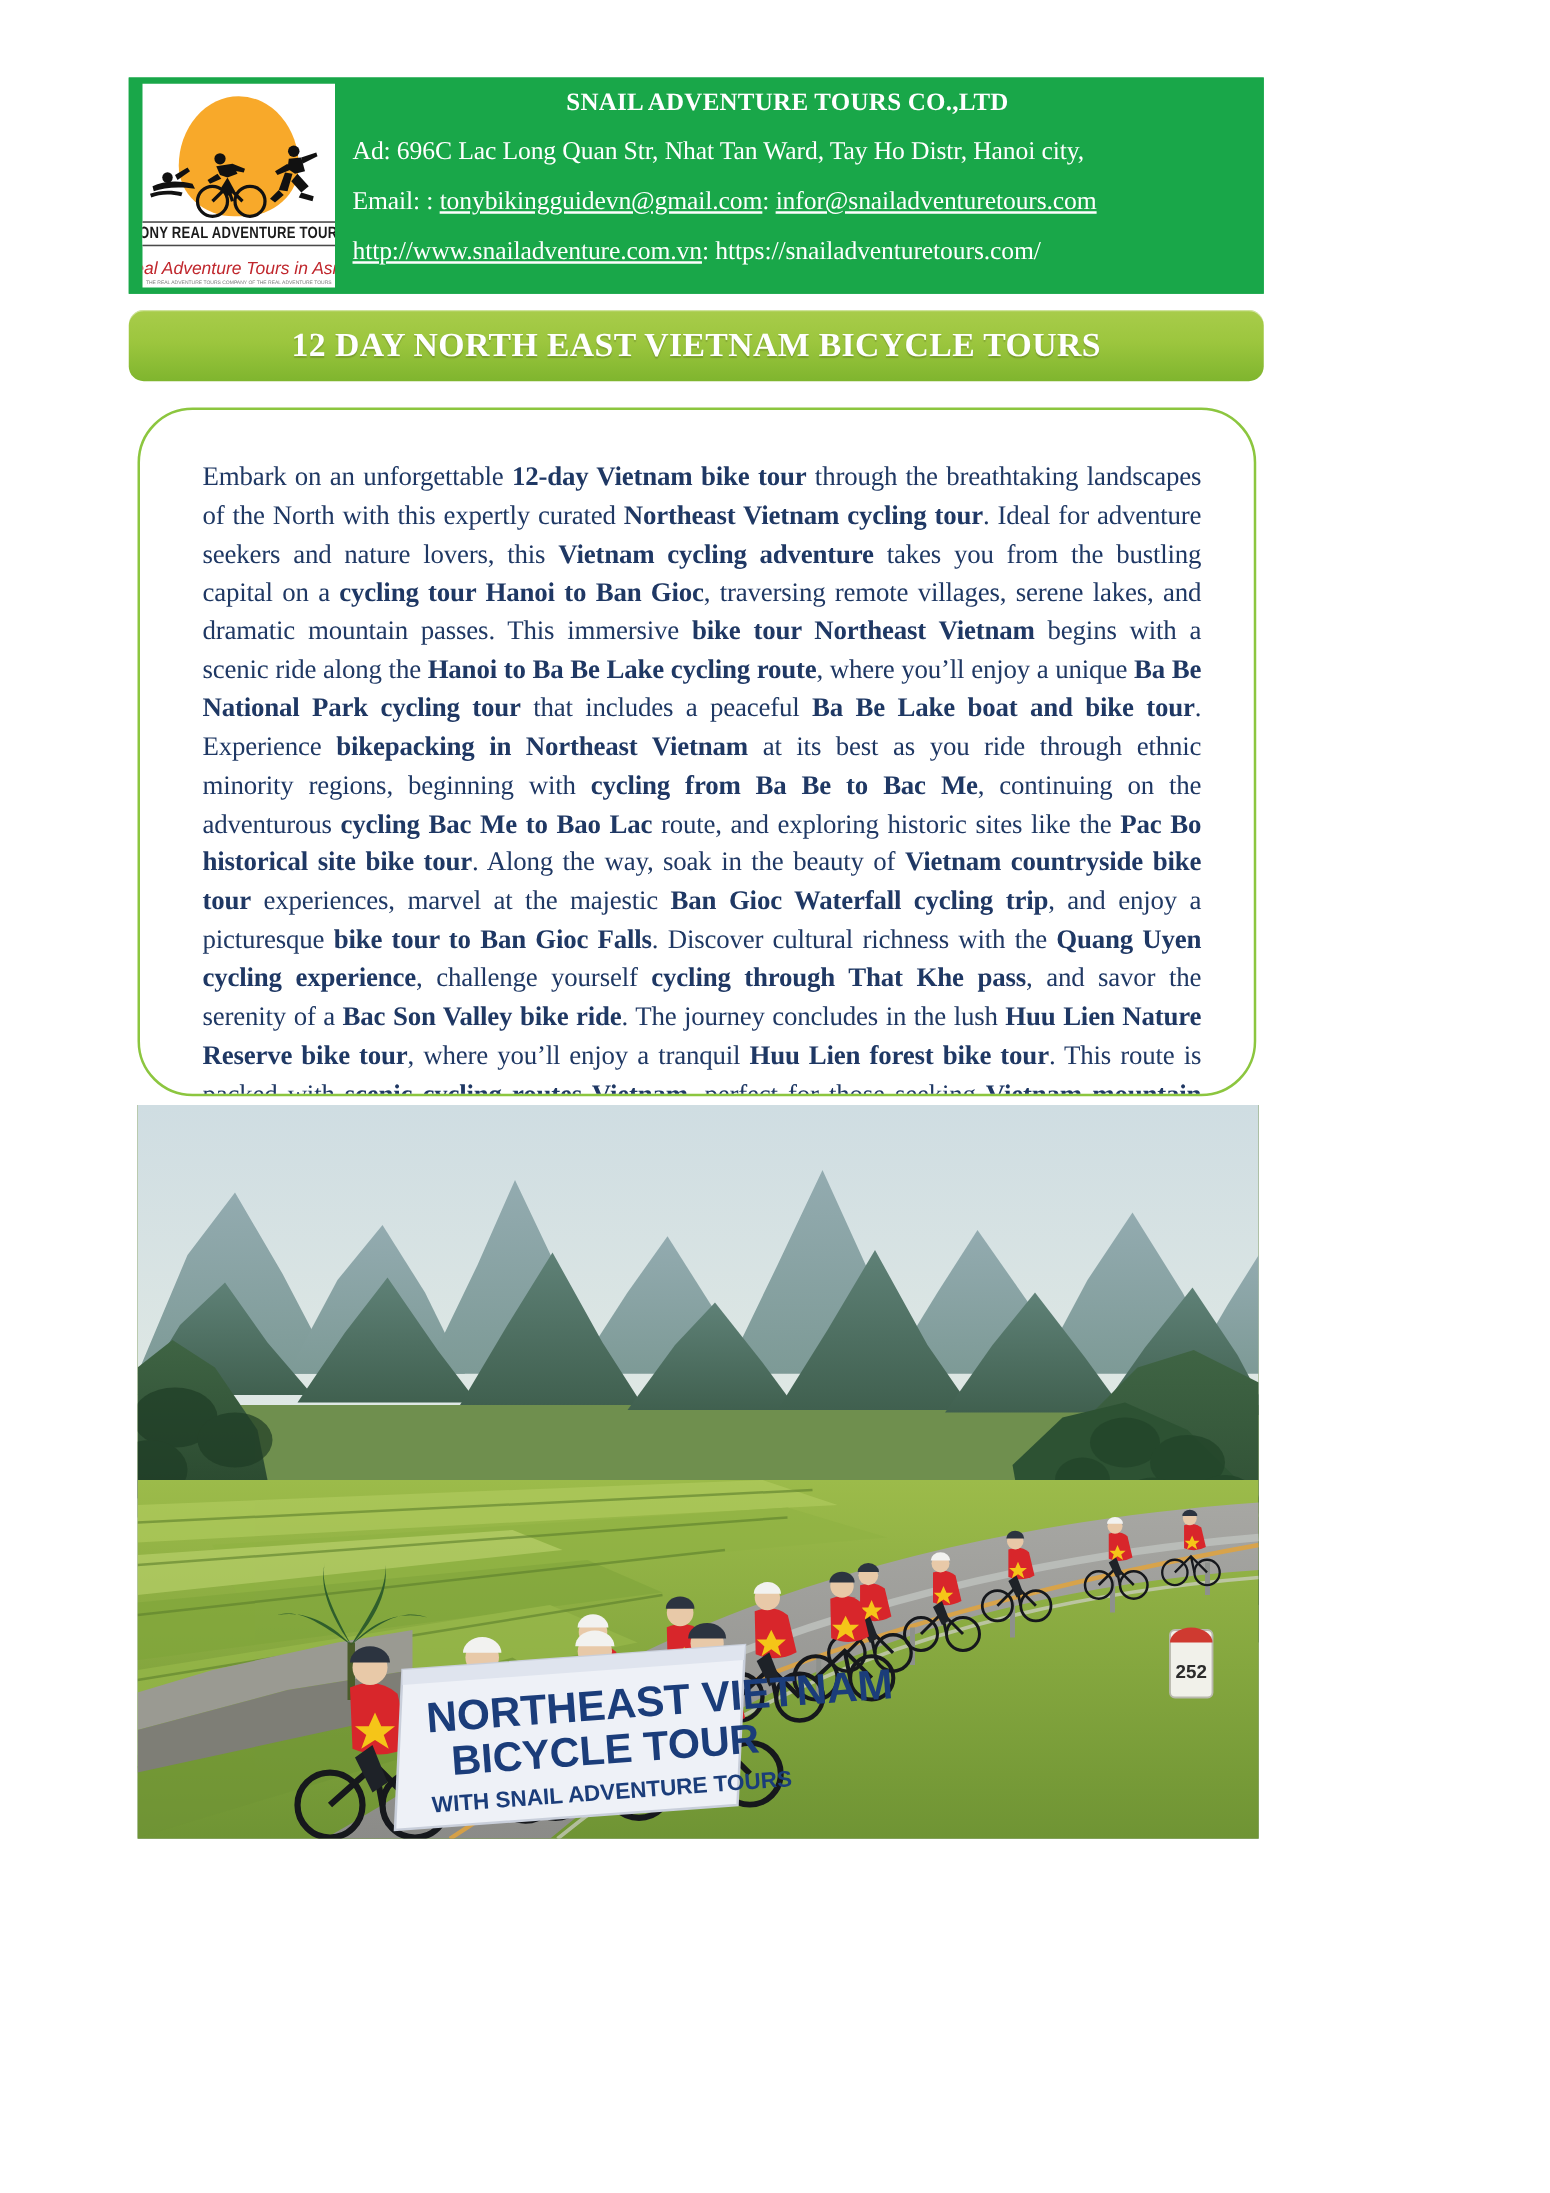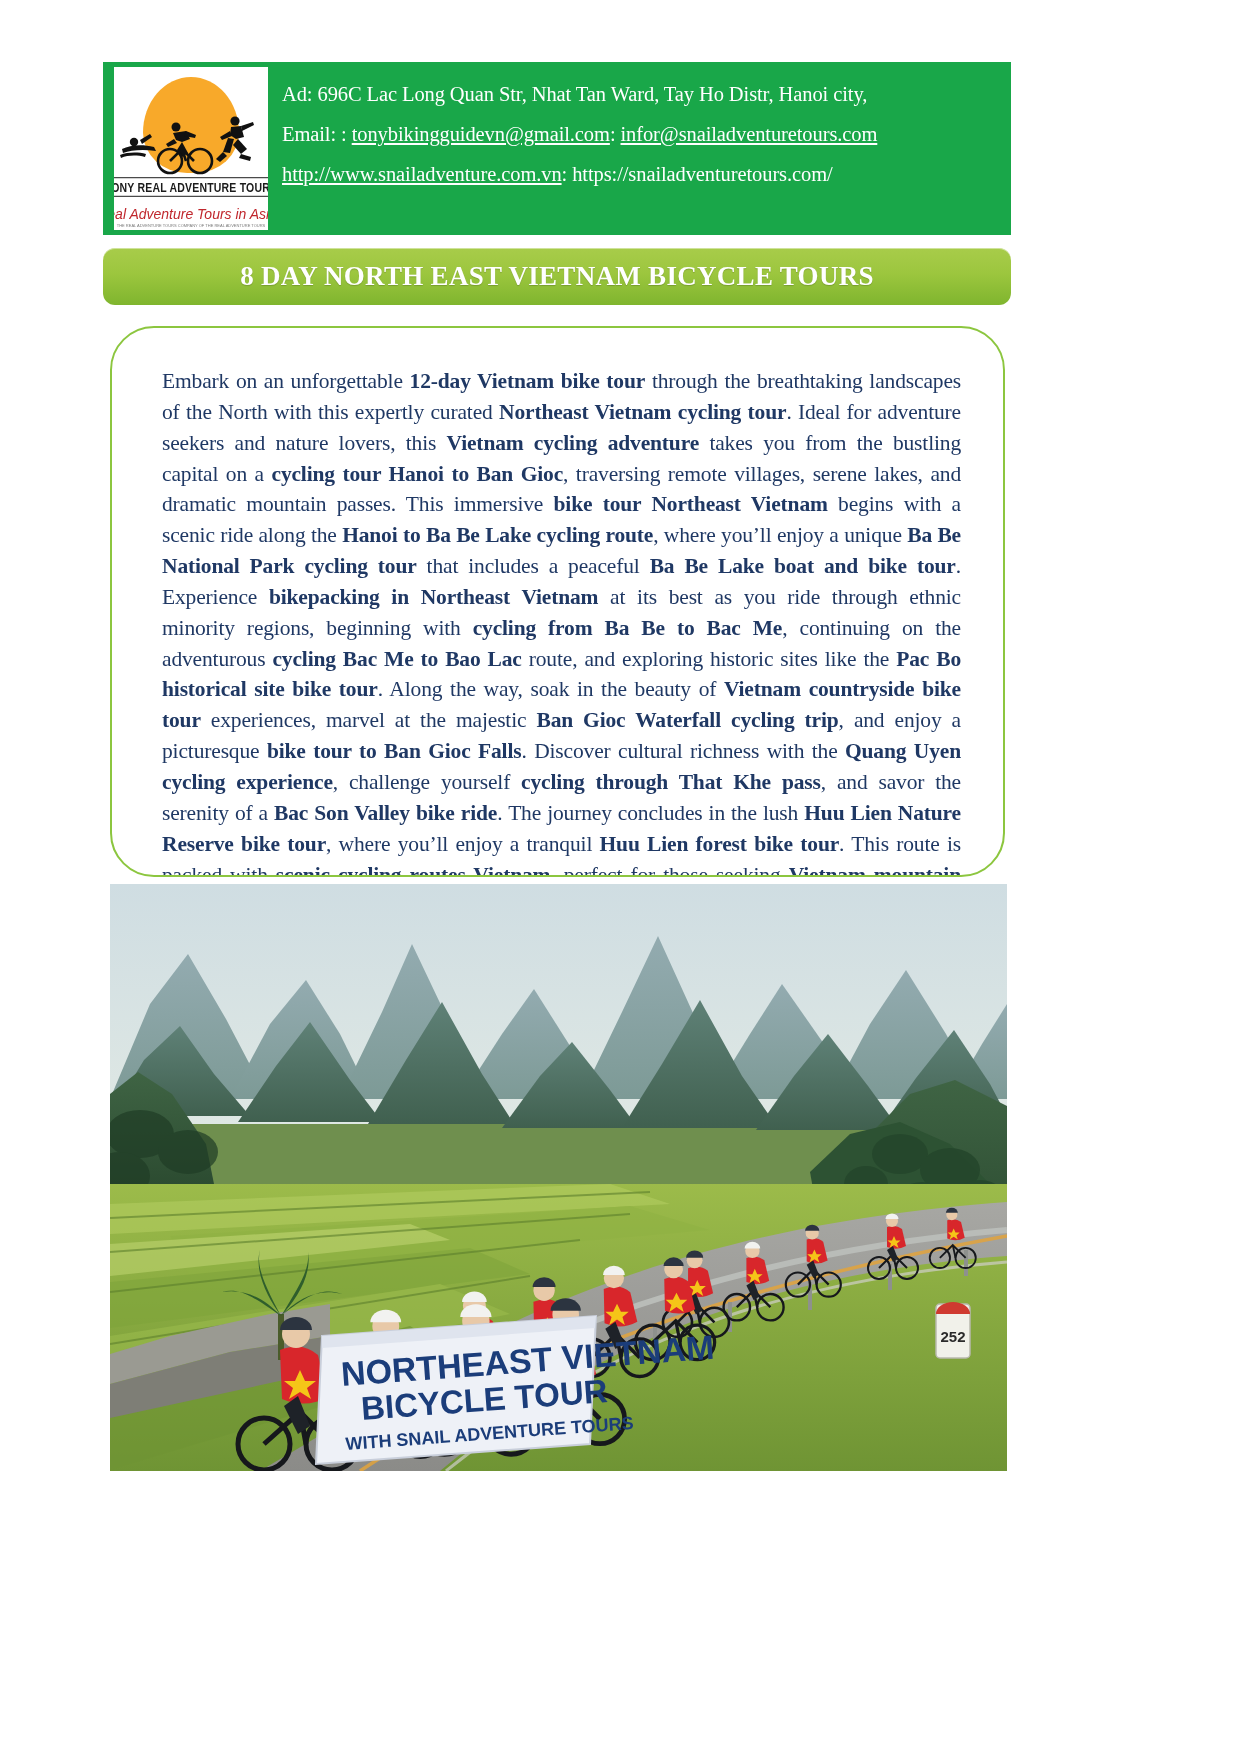--- a/index.html
+++ b/index.html
@@ -194,28 +194,29 @@
             <path d="M107 43 L100 50 L104 53 L111 47 Z"></path>
           </g>
         </svg>
       </div>
       <div class="logo-name">TONY REAL ADVENTURE TOURS</div>
       <div class="logo-tag">Real Adventure Tours in Asian</div>
       <div class="logo-tag2">THE REAL ADVENTURE TOURS COMPANY OF THE REAL ADVENTURE TOURS</div>
     </div>
 
     <div class="header-text">
+      <div class="company-name">SNAIL ADVENTURE TOURS CO.,LTD</div>
       <div class="hdr-line">Ad: 696C Lac Long Quan Str, Nhat Tan Ward, Tay Ho Distr, Hanoi city,</div>
       <div class="hdr-line"><span>Email: : </span><span class="u">tonybikingguidevn@gmail.com</span><span>: </span><span class="u">infor@snailadventuretours.com</span></div>
       <div class="hdr-line"><span class="u">http://www.snailadventure.com.vn</span><span>: https://snailadventuretours.com/</span></div>
     </div>
   </div>
 
   <div class="title-bar">
-    <h1>8 DAY NORTH EAST VIETNAM  BICYCLE TOURS</h1>
+    <h1>12 DAY NORTH EAST VIETNAM  BICYCLE TOURS</h1>
   </div>
 
   <div class="text-card">
     <p class="body-copy" id="body-copy"><span>Embark on an unforgettable </span><b>12-day Vietnam bike tour</b><span> through the breathtaking landscapes of the North with this expertly curated </span><b>Northeast Vietnam cycling tour</b><span>. Ideal for adventure seekers and nature lovers, this </span><b>Vietnam cycling adventure</b><span> takes you from the bustling capital on a </span><b>cycling tour Hanoi to Ban Gioc</b><span>, traversing remote villages, serene lakes, and dramatic mountain passes. This immersive </span><b>bike tour Northeast Vietnam</b><span> begins with a scenic ride along the </span><b>Hanoi to Ba Be Lake cycling route</b><span>, where you’ll enjoy a unique </span><b>Ba Be National Park cycling tour</b><span> that includes a peaceful </span><b>Ba Be Lake boat and bike tour</b><span>. Experience </span><b>bikepacking in Northeast Vietnam</b><span> at its best as you ride through ethnic minority regions, beginning with </span><b>cycling from Ba Be to Bac Me</b><span>, continuing on the adventurous </span><b>cycling Bac Me to Bao Lac</b><span> route, and exploring historic sites like the </span><b>Pac Bo historical site bike tour</b><span>. Along the way, soak in the beauty of </span><b>Vietnam countryside bike tour</b><span> experiences, marvel at the majestic </span><b>Ban Gioc Waterfall cycling trip</b><span>, and enjoy a picturesque </span><b>bike tour to Ban Gioc Falls</b><span>. Discover cultural richness with the </span><b>Quang Uyen cycling experience</b><span>, challenge yourself </span><b>cycling through That Khe pass</b><span>, and savor the serenity of a </span><b>Bac Son Valley bike ride</b><span>. The journey concludes in the lush </span><b>Huu Lien Nature Reserve bike tour</b><span>, where you’ll enjoy a tranquil </span><b>Huu Lien forest bike tour</b><span>. This route is packed with </span><b>scenic cycling routes Vietnam</b><span>, perfect for those seeking </span><b>Vietnam mountain biking holidays</b><span> and</span></p>
   </div>
 
   <div class="photo">
     <svg viewBox="0 0 897 587" preserveAspectRatio="none">
       <defs>
         <linearGradient id="skyG" x1="0" y1="0" x2="0" y2="1">

